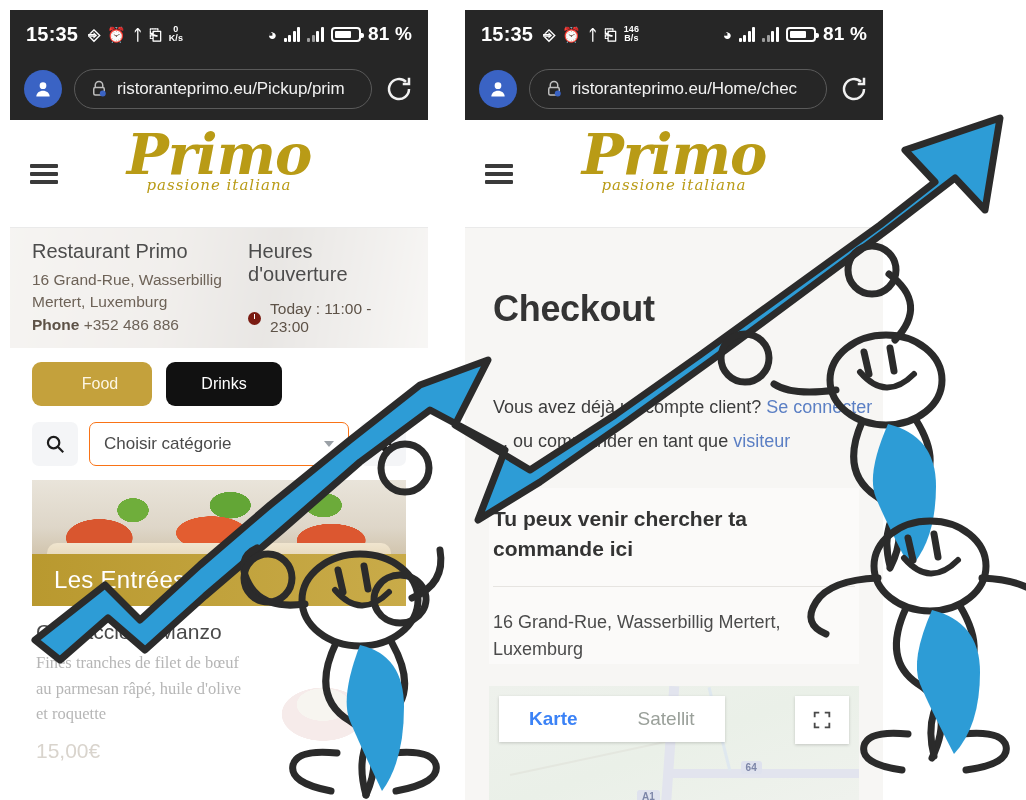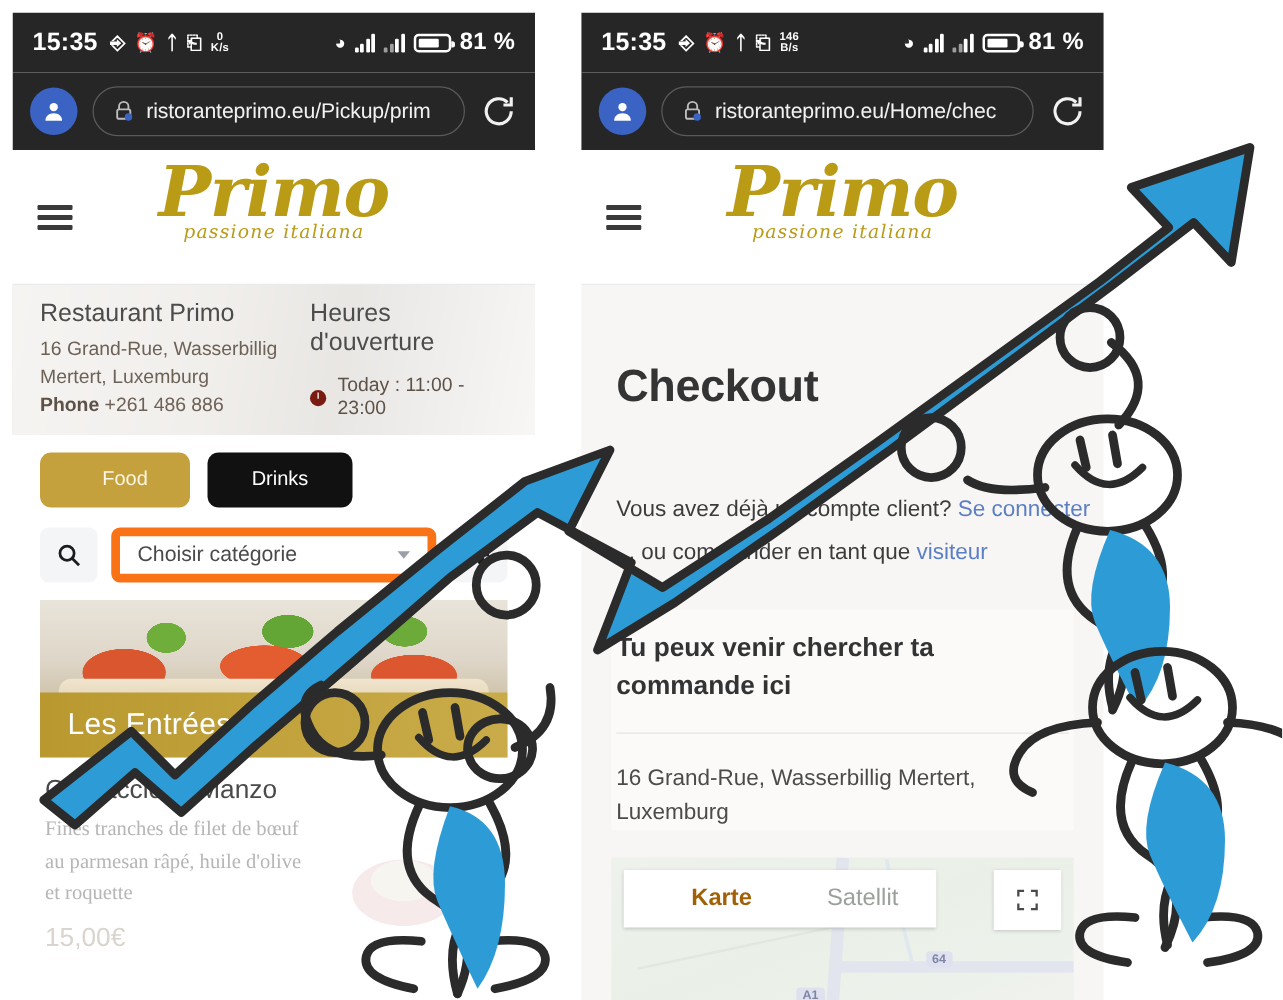--- a/index.html
+++ b/index.html
@@ -108,21 +108,21 @@
          cursor:pointer; font-family:inherit;}
   .seg-food { background: #c4a13c; color:#fdf6e4;padding-left:16px; }
   .seg-drinks { background: #111111; color:#ffffff; width: 116px;}
 
   
   .search-row { display:flex; align-items:center; gap: 11px; padding: 16px 22px 14px 22px; background:#fff;}
   .sq-btn { width: 46px; height: 44px; border-radius: 7px; background:#f4f5f7;
             display:flex;align-items:center;justify-content:center; flex:0 0 auto;}
   .sq-btn svg { width: 22px; height: 22px; }
   .cat-select {
-    flex:1 1 auto; height: 44px; border: 7px solid #f97316; border-radius: 7px;
+    flex:1 1 auto; height: 44px; border: 1px solid #f97316; border-radius: 7px;
     background:#fff; display:flex; align-items:center; justify-content:space-between;
     padding: 0 14px; font-size: 17px; color: #4a4a4a;
   }
   .chev { width:0;height:0;border-left:5px solid transparent;border-right:5px solid transparent;
           border-top:6px solid #9aa0a6;}
 
   
   .dish-card { margin: 0 22px; background:#fff; }
   .dish-photo { position:relative; height: 126px; overflow:hidden;
      background:
@@ -179,21 +179,21 @@
   .map .road-d { position:absolute; left:5%; top:38%; width:52%; height:2px;
                  background:#e4e7df; transform: rotate(-12deg);}
   .map .river  { position:absolute; left:62%; top:0; width:3px; height:48%; background:#dfe8ef; transform:rotate(-14deg);}
   .shield { position:absolute; background:#dfe2ee; color:#7d86a8; font-size:10px; font-weight:700;
             border-radius:3px; padding: 1px 5px; }
   .map-tabs {
     position:absolute; left:10px; top:10px; display:flex; background:#fff;
     box-shadow: 0 1px 3px rgba(0,0,0,.18);
   }
   .map-tab { padding: 12px 30px; font-size: 19px; color:#9aa09a;}
-  .map-tab.active { color:#a16207; font-weight:700;margin-left:24px;}
+  .map-tab.active { color:#3b82f6; font-weight:700;}
   .map-full {
     position:absolute; right:10px; top:10px; width:54px; height:48px; background:#fff;
     box-shadow: 0 1px 3px rgba(0,0,0,.18); display:flex;align-items:center;justify-content:center;
   }
   .map-full svg { width:22px;height:22px;}
 
   
   #overlay { position:absolute; inset:0; pointer-events:none; }
 </style>
 </head>
@@ -275,21 +275,21 @@
 
     <div class="hero">
       <div class="hero-inner">
         <div class="hero-col-l">
           <div class="rest-name">Restaurant Primo</div>
           <div class="rest-addr">
             <div>16 Grand-Rue, Wasserbillig</div>
             <div>Mertert, Luxemburg</div>
             <div class="rest-phone">
               <b>Phone</b>
-              <span>+261 486 886</span>
+              <span>+352 486 886</span>
             </div>
           </div>
         </div>
         <div class="hero-col-r">
           <div class="open-title">Heures d'ouverture</div>
           <div class="open-row">
             <span class="clock-ico"></span>
             <span>Today : 11:00 - 23:00</span>
           </div>
         </div>

